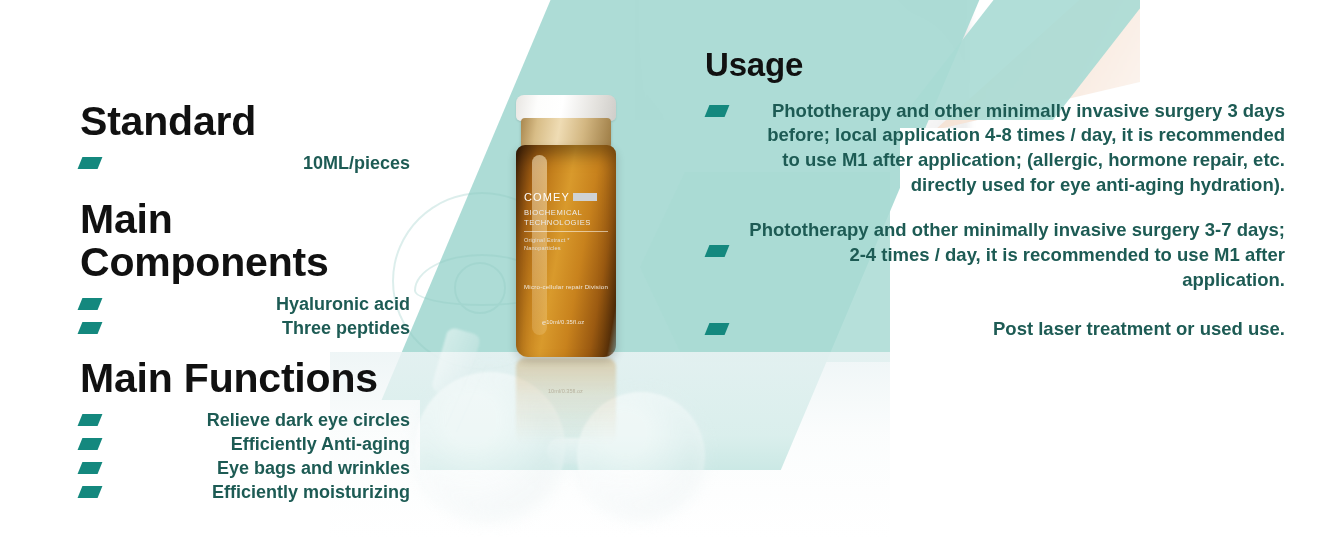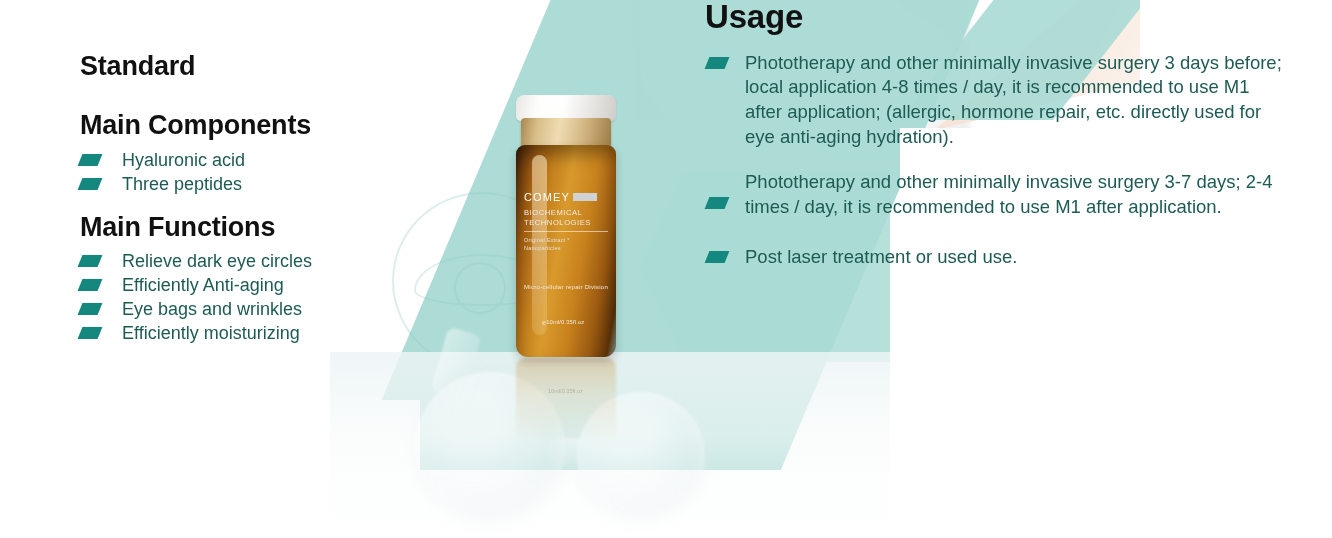--- a/index.html
+++ b/index.html
@@ -129,35 +129,35 @@
   .label-vol .e { font-size:9px; font-family:"Liberation Serif", serif; vertical-align:-1px; }
 
   .bottle-reflection { position:absolute; left:516px; top:358px; width:100px; height:86px;
       border-radius:9px;
       background:linear-gradient(180deg, rgba(196,128,29,.30) 0%, rgba(201,138,45,.13) 42%, rgba(255,255,255,0) 100%);
       filter:blur(1.4px); }
   .refl-text { position:absolute; left:548px; top:388px; font-size:5.6px; color:rgba(140,120,95,.45);
       white-space:nowrap; }
 
   
-  .col { position:absolute; z-index:6; }
+  .col { position:absolute; z-index:6;margin-top:48px; }
   .col-left  { left:80px; top:52px; width:330px; }
   .col-right { left:705px; top:0px;  width:580px; }
 
   h2.sec {
     font-family:"Liberation Sans", sans-serif;
     font-weight:700; color:#111111; letter-spacing:-.2px;
-    font-size:27px; line-height:1.05;
+    font-size:41px; line-height:1.05;
   }
   .col-right h2.sec { font-size:33px; }
 
   ul.bl { list-style:none; }
   ul.bl li { position:relative; padding-left:42px; color:#1d5b54;
       font-family:"Liberation Sans", sans-serif;
-      font-size:18px; line-height:1.33; font-weight:400; }
+      font-size:18px; line-height:1.33; font-weight:700;text-align:right; }
   .col-right ul.bl li { font-size:18.5px; line-height:1.335; padding-left:40px; }
 
   ul.bl li .bullet {
       position:absolute; left:0px; top:5px; width:20px; height:12px;
       background:#14887e; transform:skewX(-22deg); }
   .col-right ul.bl li .bullet { left:2px; top:6px; }
 
   .gap-sm { height:9px; }
   .gap-md { height:16px; }
   .gap-lg { height:22px; }
@@ -226,20 +226,26 @@
   <div class="label-div">Micro-cellular repair Division</div>
   <div class="label-vol">
     <span class="e">e</span><span>10ml/0.35fl.oz</span>
   </div>
 </div>
 
 <div class="col col-left">
 
   <h2 class="sec">Standard</h2>
   <div class="gap-sm"></div>
+  <ul class="bl">
+    <li>
+      <span class="bullet"></span>
+      <span>10ML/pieces</span>
+    </li>
+  </ul>
 
   <div class="gap-lg"></div>
   <h2 class="sec">Main Components</h2>
   <div class="gap-sm"></div>
   <ul class="bl">
     <li>
       <span class="bullet"></span>
       <span>Hyaluronic acid</span>
     </li>
     <li>

